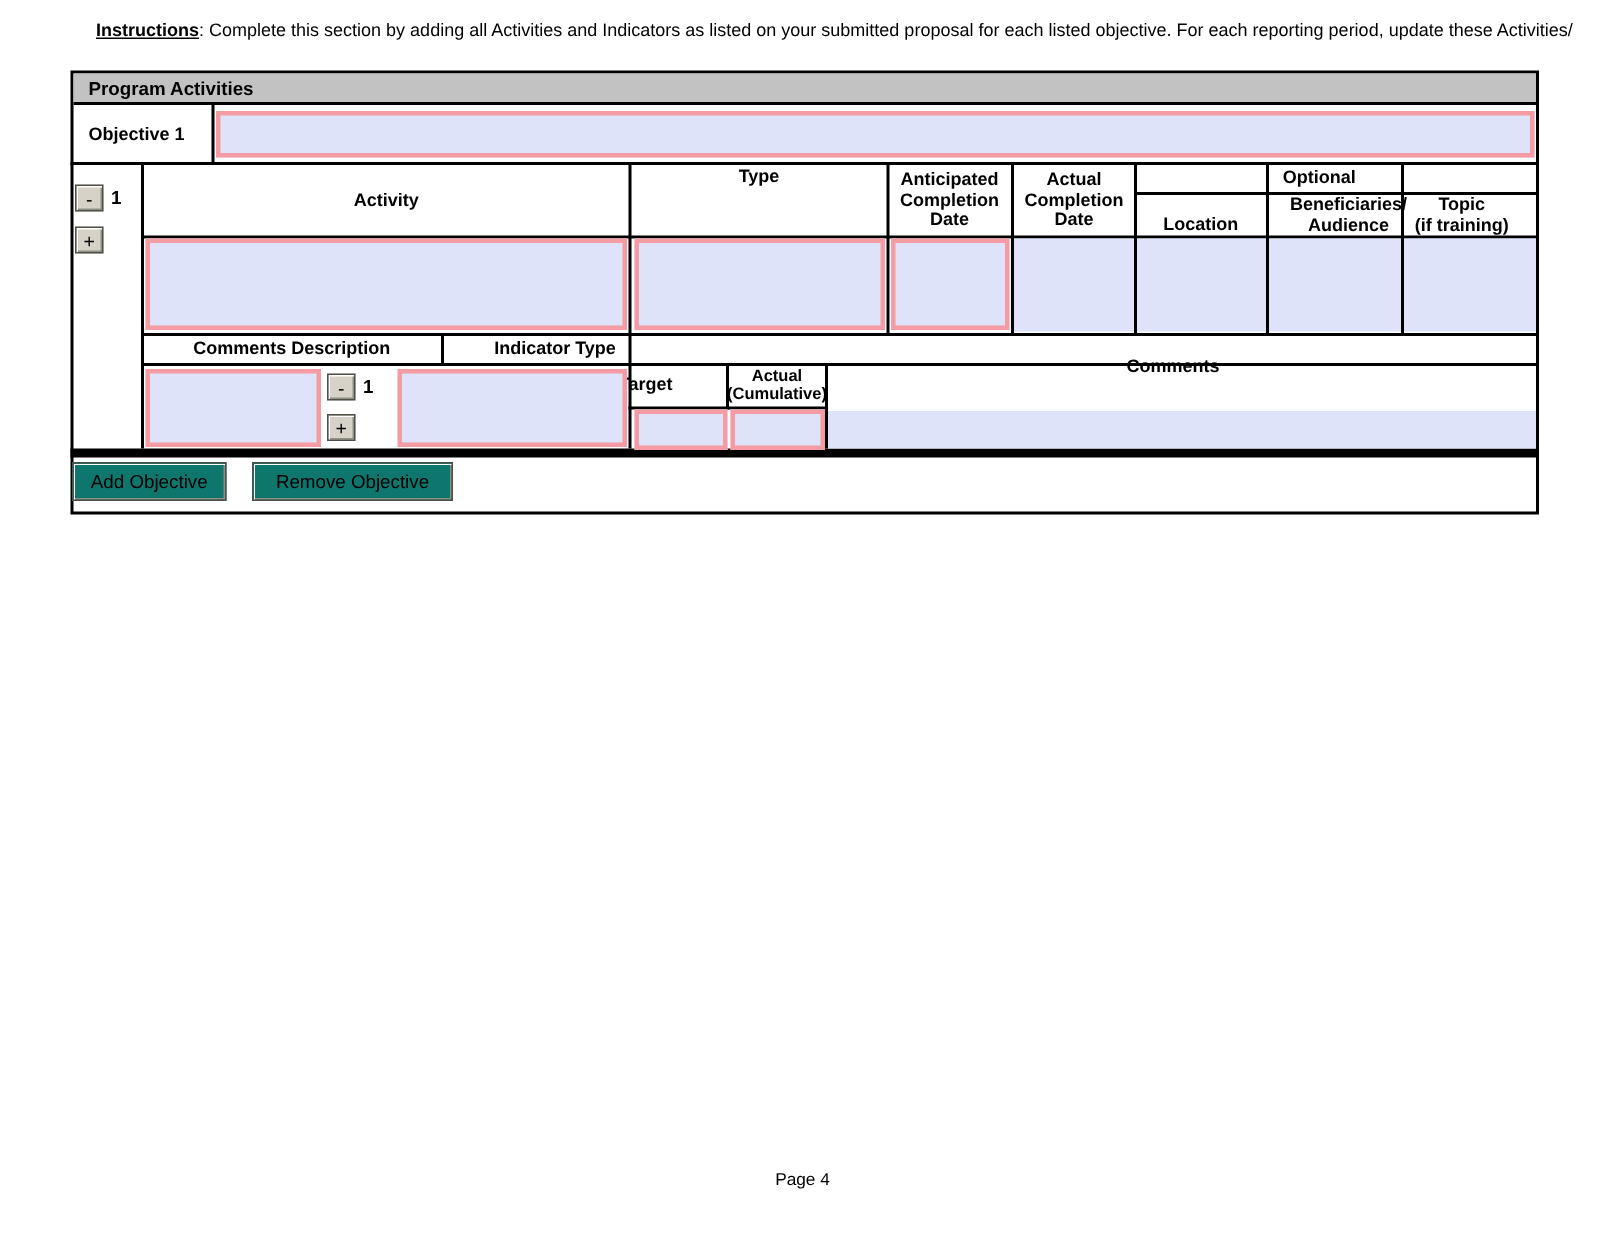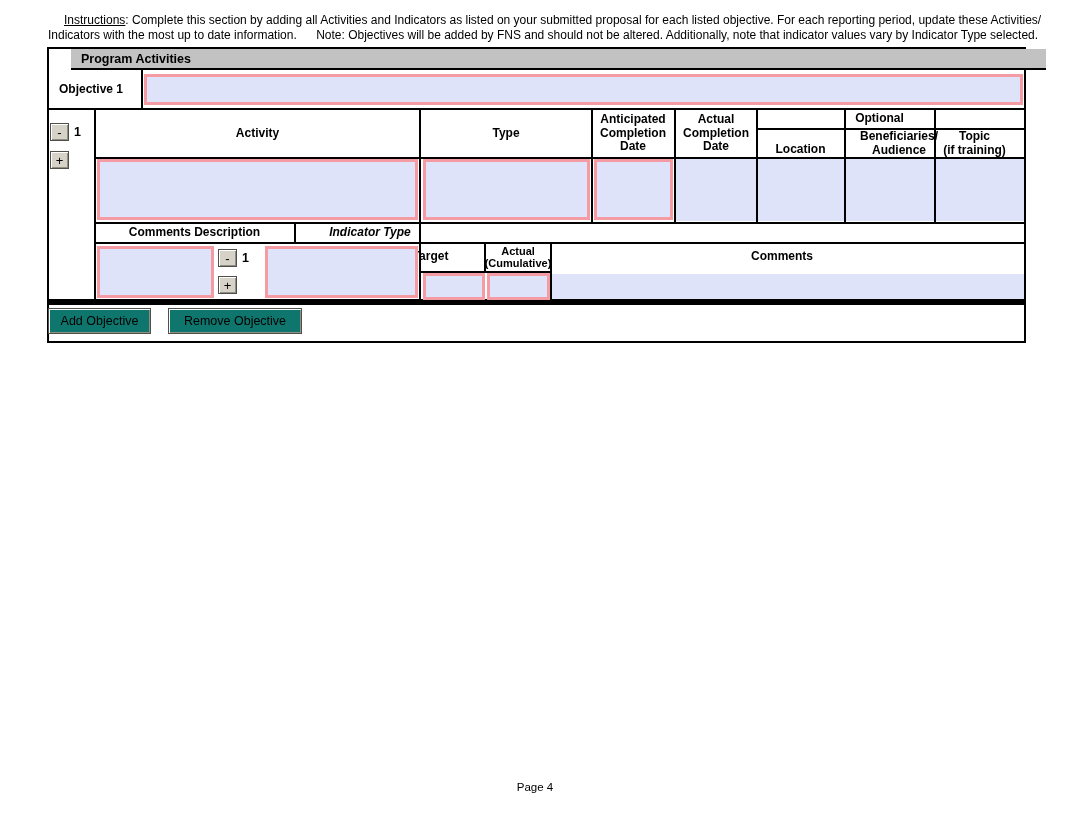--- a/index.html
+++ b/index.html
@@ -2,49 +2,48 @@
 <html><head>
 <meta charset="utf-8">
 <style>
   * { margin:0; padding:0; box-sizing:border-box; }
   html,body { background:#ffffff; }
   body {
     width:1070px; height:824px; position:relative;
     font-family:"Liberation Sans", sans-serif; color:#000;
   }
   .line { position:absolute; background:#000; }
-  .b { font-weight:normal;padding-left:16px; }
+  .b { font-weight:bold;padding-left:16px; }
   .u { text-decoration:underline; }
   .instr { position:absolute; left:48px; top:13px; width:980px; font-size:12px; line-height:15px; }
   .instr .ln { white-space:nowrap; }
   .outerbox { position:absolute; left:47px; top:47px; width:979px; height:296px; border:2px solid #000; background:#fff; }
   .pabar { position:absolute; left:49px; top:49px; width:975px; height:21px; background:#c2c2c2;
            border-bottom:2px solid #000; display:flex; align-items:center; padding-left:10px;
-           font-weight:bold; font-size:12.5px;margin-left:22px; }
+           font-weight:bold; font-size:12.5px; }
   .cell-label { position:absolute; display:flex; align-items:center; padding-left:10px; font-weight:bold; font-size:12px; }
   .hdr { position:absolute; display:flex; align-items:center; justify-content:center; text-align:center;
          font-weight:bold; font-size:12px; line-height:13.5px; white-space:pre-line;border-radius:17px; }
   .field { position:absolute; background:#dee3fa; }
   .req { border:3px solid #f49ba3; }
   .mini { position:absolute; width:19px; height:18px; background:#d6d2c8; border:1px solid #50504a;
           box-shadow:inset 1px 1px 0 #fff, inset -1px -1px 0 #8f8f83;
           display:flex; align-items:center; justify-content:center; font-size:13px; line-height:1; }
   .push { position:absolute; height:26px; background:#0f766e; border:1px solid #50504a;
           box-shadow:inset 1px 1px 0 #fff, inset -1px -1px 0 #8f8f83;
           display:flex; align-items:center; justify-content:center; font-size:12.5px; }
   .idx { position:absolute; height:18px; font-weight:bold; font-size:12.5px; display:flex; align-items:center; }
   .small-hdr { font-size:11px; }
   .footer { position:absolute; left:490px; top:781px; width:90px; text-align:center; font-size:11.5px; }
 </style>
 </head>
 <body>
 
 <div class="instr">
   <div class="ln"><span class="b u">Instructions</span><span>: Complete this section by adding all Activities and Indicators as listed on your submitted proposal for each listed objective. For each reporting period, update these Activities/</span></div>
-  <div class="ln"><span>Indicators with the most up to date information. </span><span class="b">Note:</span><span> Objectives will be added by FNS and should not be altered. Additionally, note that indicator values vary by Indicator Type selected.</span></div>
 </div>
 
 <div class="outerbox"></div>
 
 <div class="pabar">
   <span>Program Activities</span>
 </div>
 
 <div class="cell-label" style="left:49px; top:70px; width:92px; height:38px;">Objective 1</div>
 <div class="line" style="left:141px; top:70px; width:2px; height:38px;"></div>
@@ -66,21 +65,21 @@
 <div class="line" style="left:484px; top:243px; width:2px; height:30px;"></div>
 <div class="line" style="left:550px; top:243px; width:2px; height:56px;"></div>
 <div class="line" style="left:419px; top:271px; width:133px; height:2px;"></div>
 <div class="line" style="left:47px;  top:299px; width:979px; height:6px;"></div>
 
 <div class="mini" style="left:50px; top:123px;">-</div>
 <div class="idx" style="left:74px; top:123px;">1</div>
 <div class="mini" style="left:50px; top:151px;">+</div>
 
 <div class="hdr" style="left:96px;  top:110px; width:323px; height:47px;">Activity</div>
-<div class="hdr" style="left:421px; top:110px; width:170px; height:47px;">Type</div>
+<div class="hdr" style="left:421px; top:94px; width:170px; height:47px;">Type</div>
 <div class="hdr" style="left:592px; top:110px; width:82px; height:47px;">Anticipated
 Completion
 Date</div>
 <div class="hdr" style="left:676px; top:110px; width:80px; height:47px;">Actual
 Completion
 Date</div>
 <div class="hdr" style="left:757px; top:110px; width:245px; height:18px;">Optional</div>
 <div class="hdr" style="left:757px; top:130px; width:87px; height:40px;">Location</div>
 <div class="hdr" style="left:845px; top:130px; width:89px; height:27px;padding-left:19px;">Beneficiaries/
 Audience</div>
@@ -89,25 +88,25 @@
 
 <div class="field req" style="left:97px; top:159px; width:321px; height:61px;"></div>
 <div class="field req" style="left:423px; top:159px; width:167px; height:61px;"></div>
 <div class="field req" style="left:594px; top:159px; width:79px; height:61px;"></div>
 <div class="field" style="left:676px; top:159px; width:80px; height:62px;"></div>
 <div class="field" style="left:758px; top:159px; width:86px; height:62px;"></div>
 <div class="field" style="left:846px; top:159px; width:88px; height:62px;"></div>
 <div class="field" style="left:936px; top:159px; width:88px; height:62px;"></div>
 
 <div class="hdr" style="left:95px;  top:224px; width:199px; height:18px;">Comments Description</div>
-<div class="hdr" style="left:296px; top:224px; width:148px; height:18px;font-style:italic;">Indicator Type</div>
+<div class="hdr" style="left:296px; top:224px; width:148px; height:18px;">Indicator Type</div>
 <div class="hdr" style="left:406px; top:243px; width:49px; height:28px;">Target</div>
 <div class="hdr small-hdr" style="left:486px; top:243px; width:64px; height:28px; line-height:12.5px;">Actual
 (Cumulative)</div>
-<div class="hdr" style="left:552px; top:243px; width:460px; height:28px;">Comments</div>
+<div class="hdr" style="left:552px; top:231px; width:460px; height:28px;">Comments</div>
 
 <div class="field req" style="left:97px; top:246px; width:117px; height:52px;"></div>
 <div class="mini" style="left:218px; top:249px;">-</div>
 <div class="idx" style="left:242px; top:249px;">1</div>
 <div class="mini" style="left:218px; top:276px;">+</div>
 <div class="field req" style="left:265px; top:246px; width:153px; height:52px;"></div>
 <div class="field req" style="left:423px; top:273px; width:62px; height:27px;"></div>
 <div class="field req" style="left:487px; top:273px; width:63px; height:27px;"></div>
 <div class="field" style="left:552px; top:274px; width:472px; height:25px;"></div>
 

